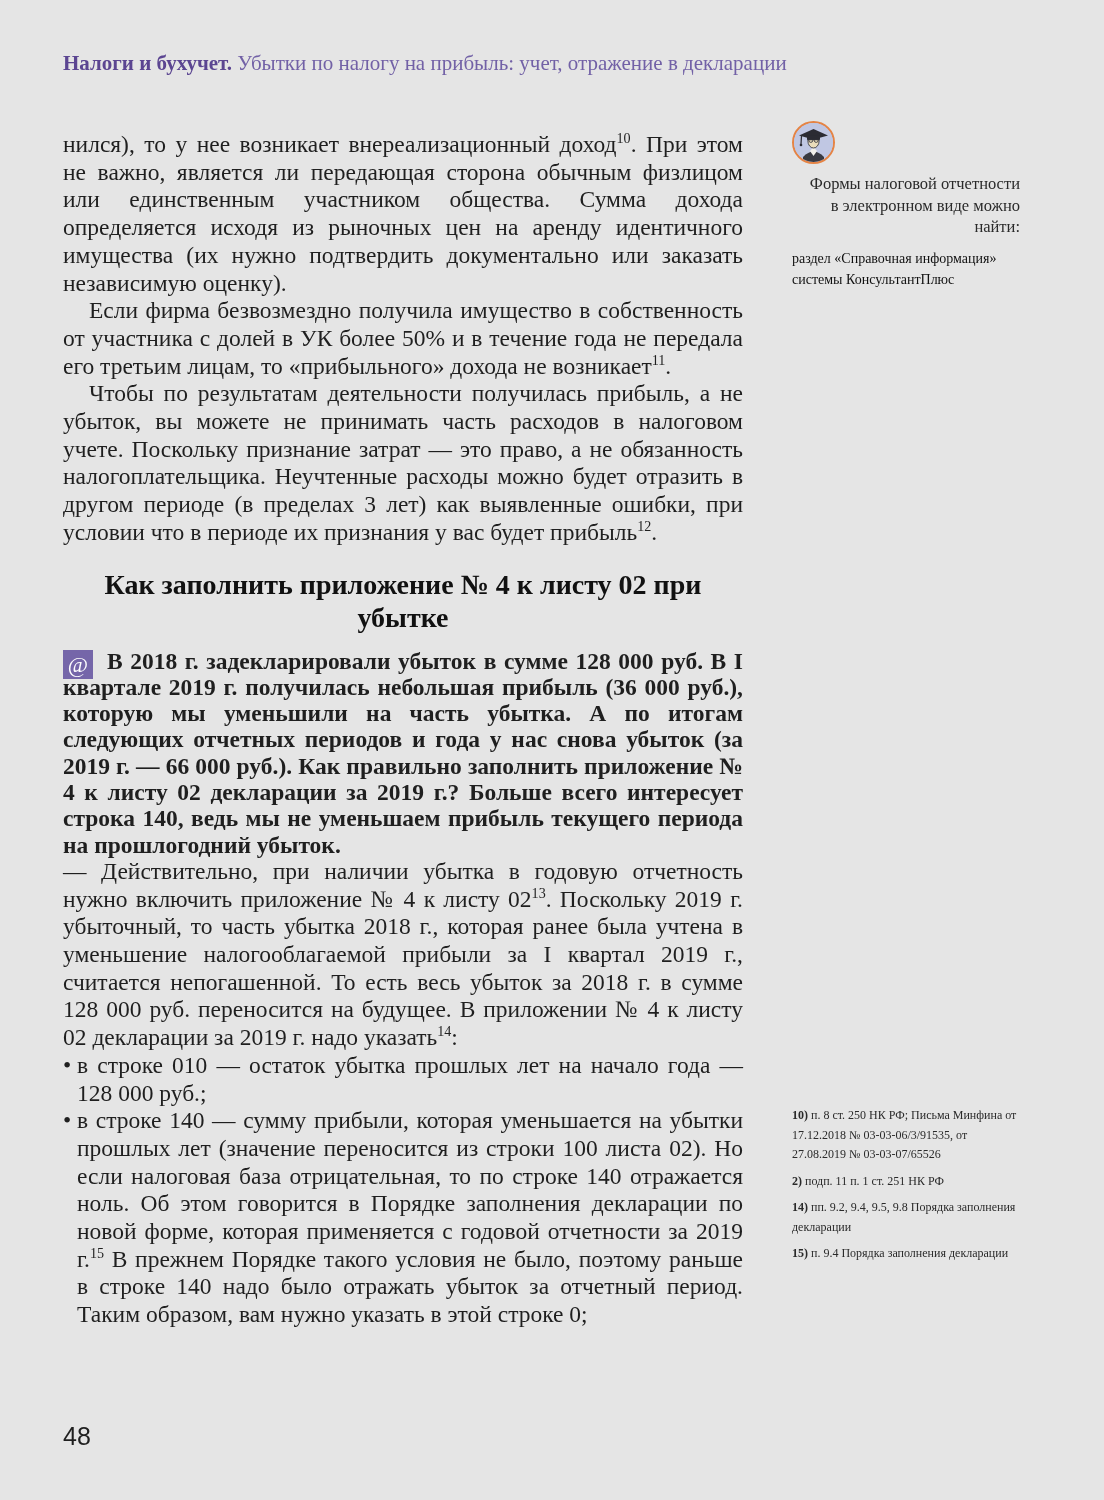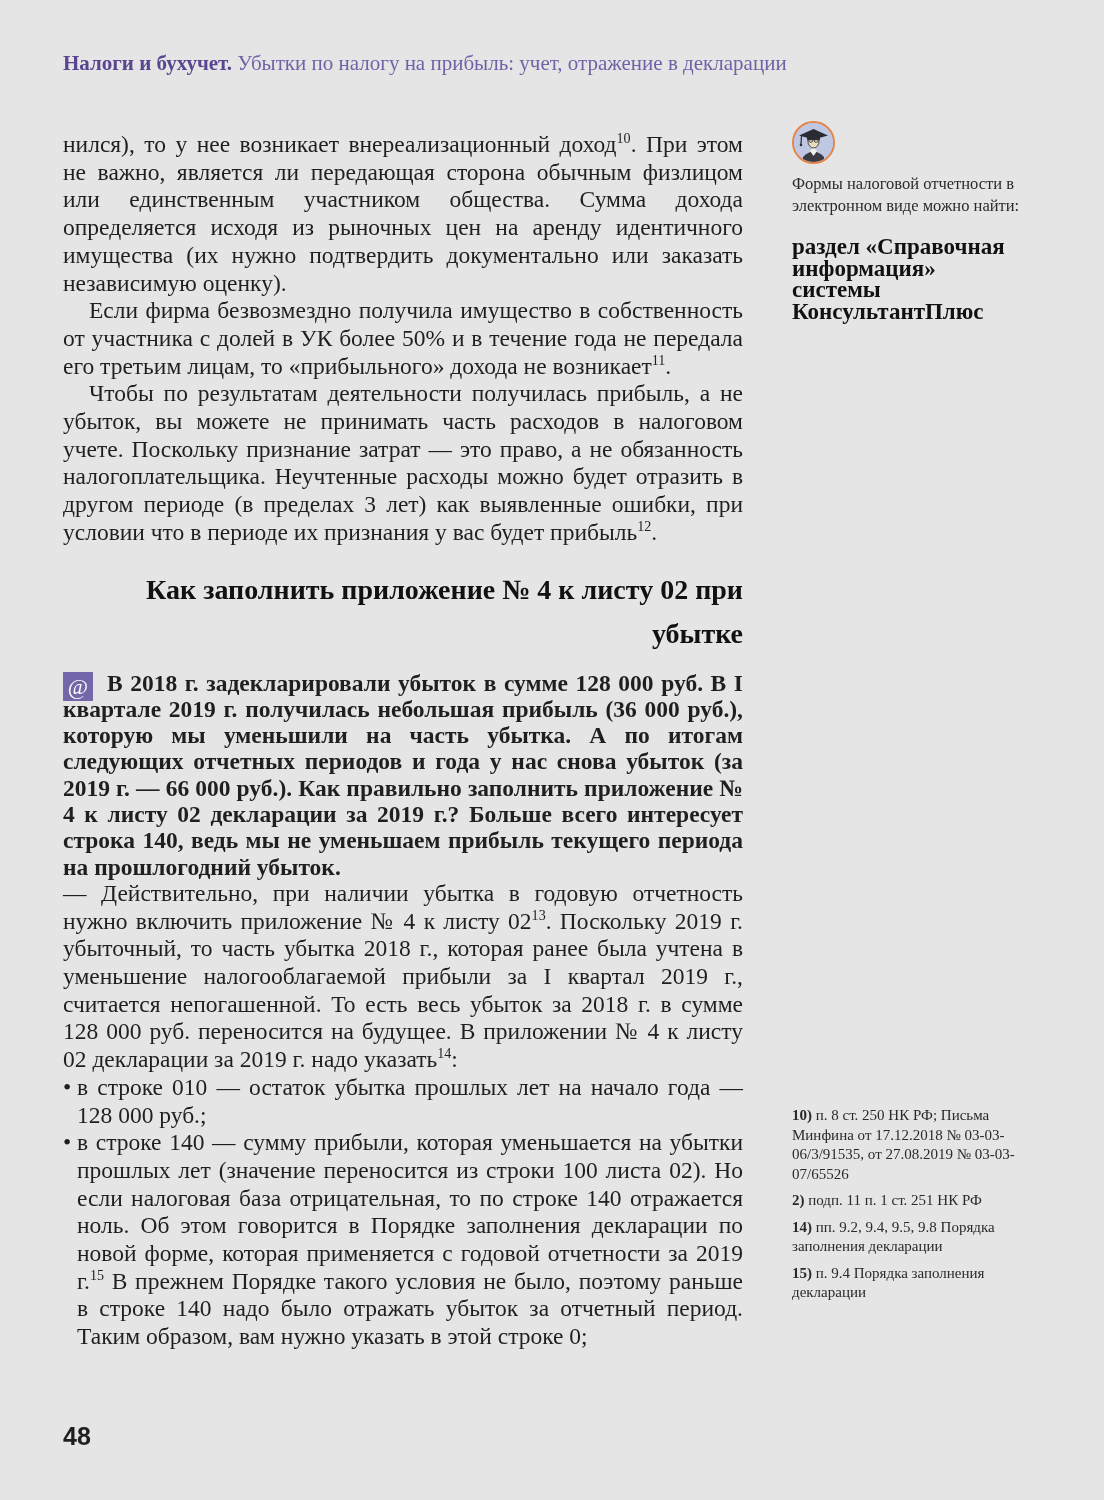--- a/index.html
+++ b/index.html
@@ -21,22 +21,22 @@
   
   .main{
     position:absolute;left:63px;top:131px;width:680px;
     font-size:23.5px;line-height:27.7px;
     text-align:justify;
   }
   .main p{margin:0;}
   .main p.indent{text-indent:26px;}
   sup{font-size:60%;line-height:0;vertical-align:super;}
   h2.section{
-    font-size:28px;line-height:44px;font-weight:bold;color:#111;
-    margin:21px 0 14px 0;text-align:right;
+    font-size:28px;line-height:33px;font-weight:bold;color:#111;
+    margin:21px 0 14px 0;text-align:center;
   }
   .question{
     position:relative;
     font-weight:bold;
     line-height:26.3px;
     text-indent:44px;
   }
   .at-badge{
     position:absolute;left:0;top:2px;
     width:30px;height:29px;
@@ -65,34 +65,33 @@
     font-size:16.5px;line-height:21.5px;color:#2a2a2a;
     text-align:left;
   }
   .avatar{
     width:39px;height:39px;border-radius:50%;
     border:2.5px solid #e58445;
     background:#c0c7e3;
     overflow:hidden;
   }
   .avatar svg{display:block;}
-  .sidebar-tip .tip-text{margin:9px 0 0 0;}
-  .sidebar-tip .tip-bold{margin:20px 0 0 0;font-weight:bold;font-size:23px;color:#111;}
+  .sidebar-tip .tip-text{margin:9px 0 0 12px;text-align:right;}
+  .sidebar-tip .tip-bold{margin:10px 0 0 0;font-weight:normal;font-size:14px;color:#111;}
   .footnotes{
     position:absolute;left:792px;top:1106px;width:232px;
-    font-size:15px;line-height:19.5px;color:#2a2a2a;
+    font-size:12px;line-height:19.5px;color:#2a2a2a;
   }
   .footnotes .fn{margin:0 0 7px 0;}
   .footnotes .fn-num{font-weight:bold;}
   
   .folio{
     position:absolute;left:63px;top:1422px;
     font-size:25px;color:#1f1f1f;
     font-family:"Liberation Sans","DejaVu Sans",sans-serif;
-    font-weight:bold;
   }
 </style>
 </head>
 <body>
 
 <div class="page">
 
   <div class="runhead">
     <span class="brand">Налоги и бухучет.</span><span class="title"> Убытки по налогу на прибыль: учет, отражение в декларации</span>
   </div>

